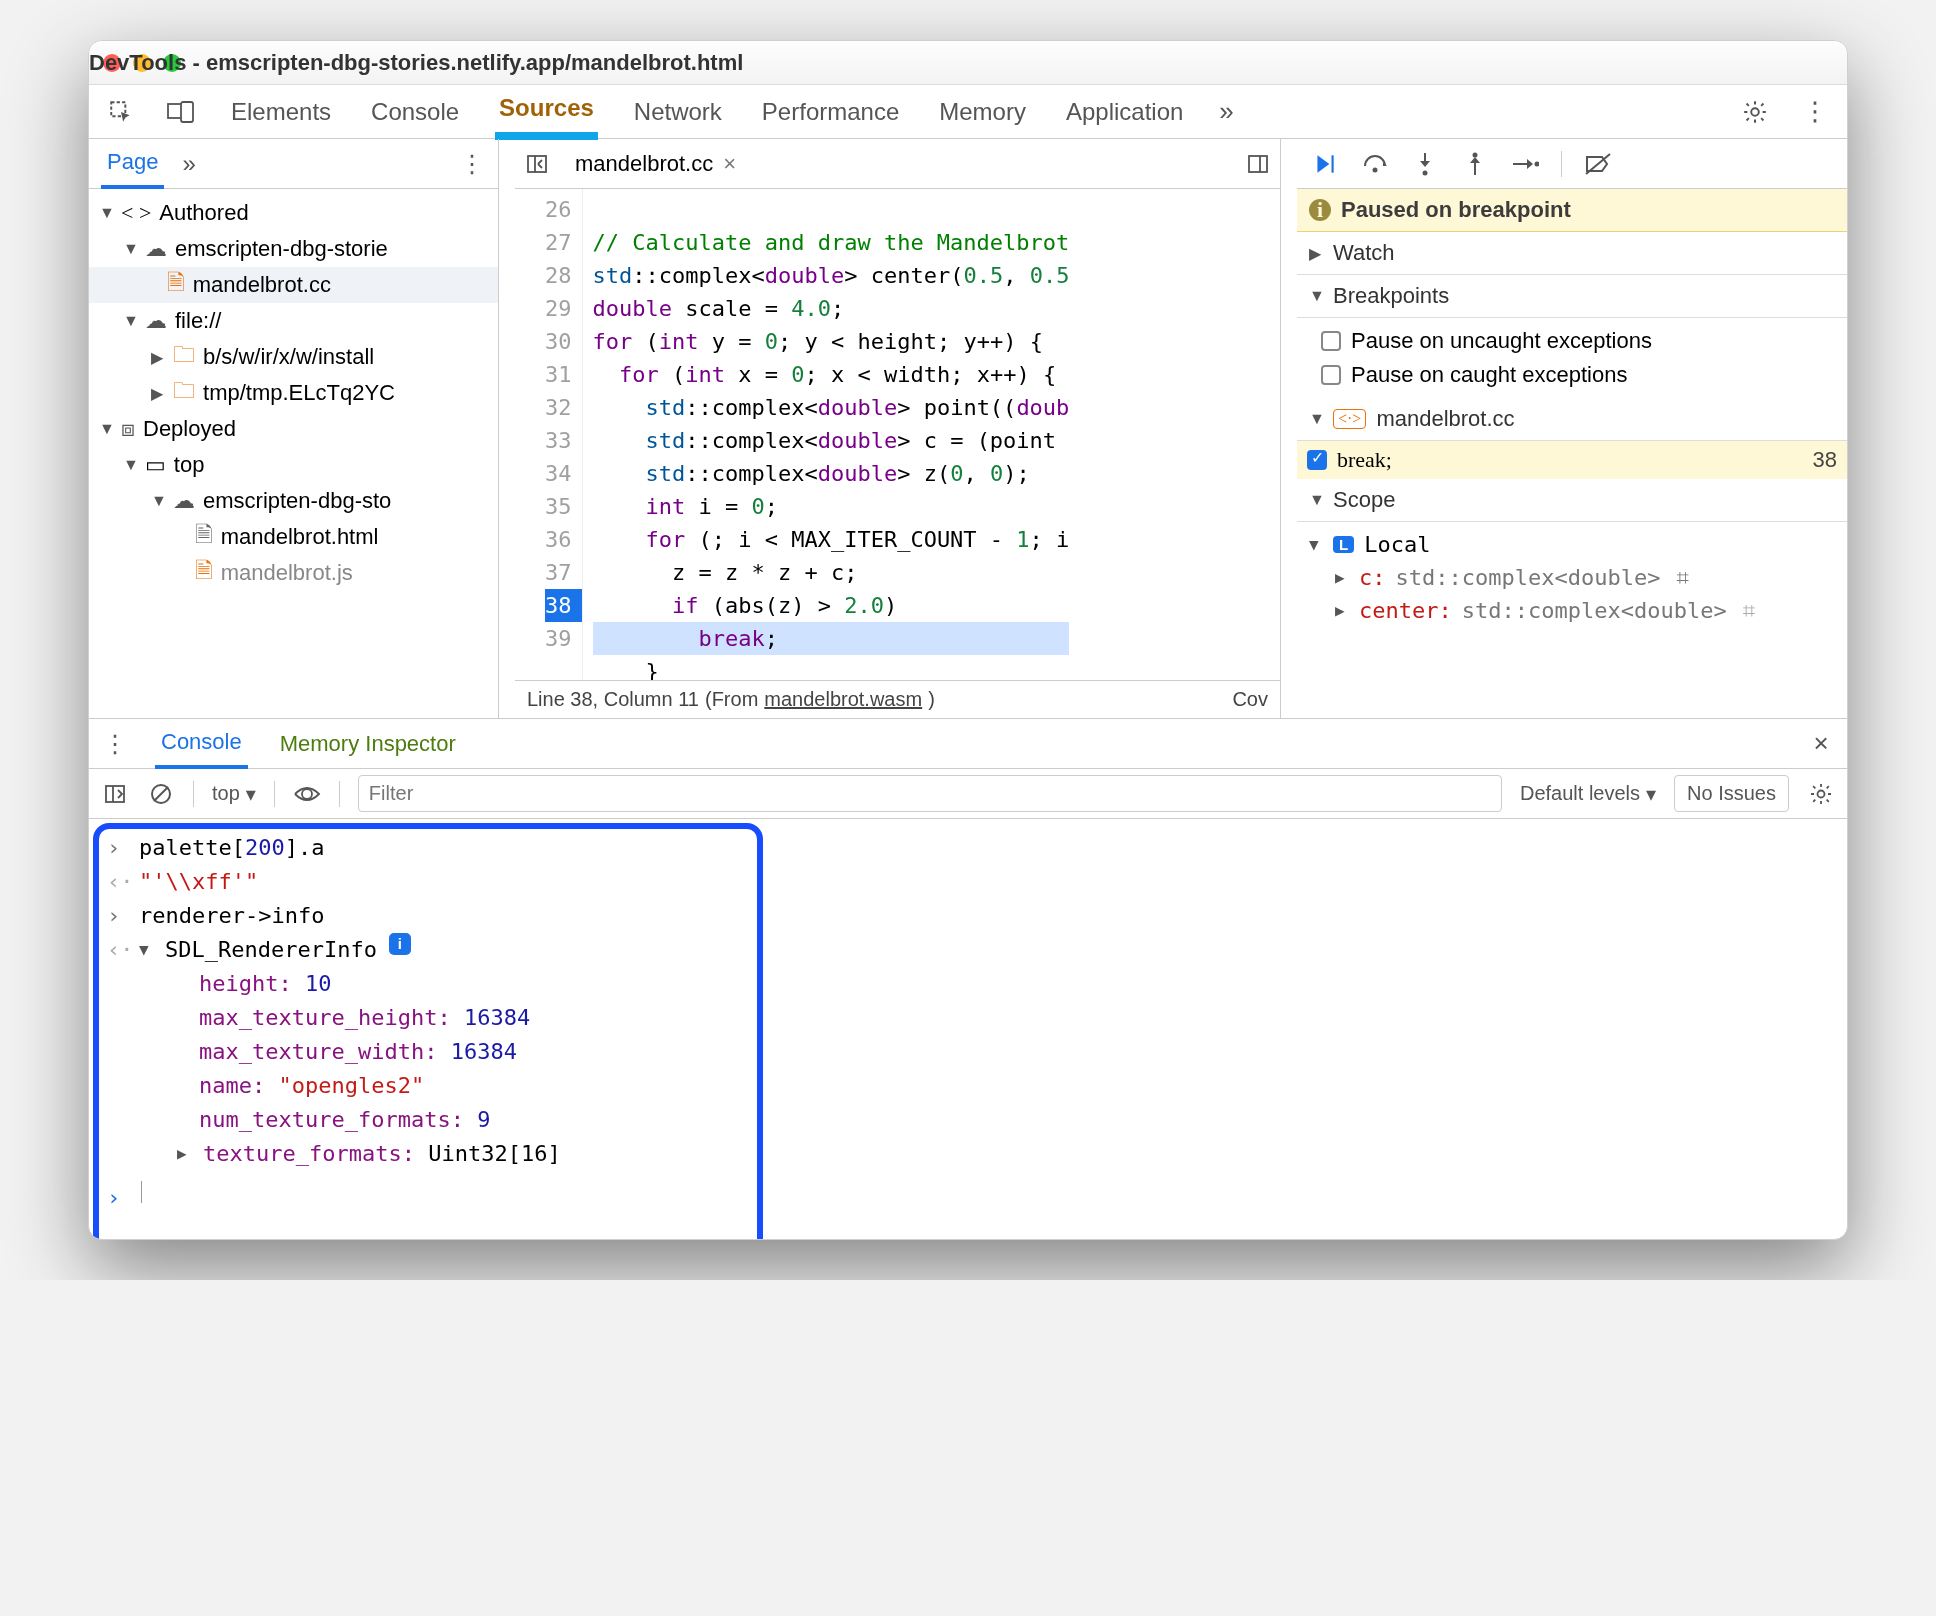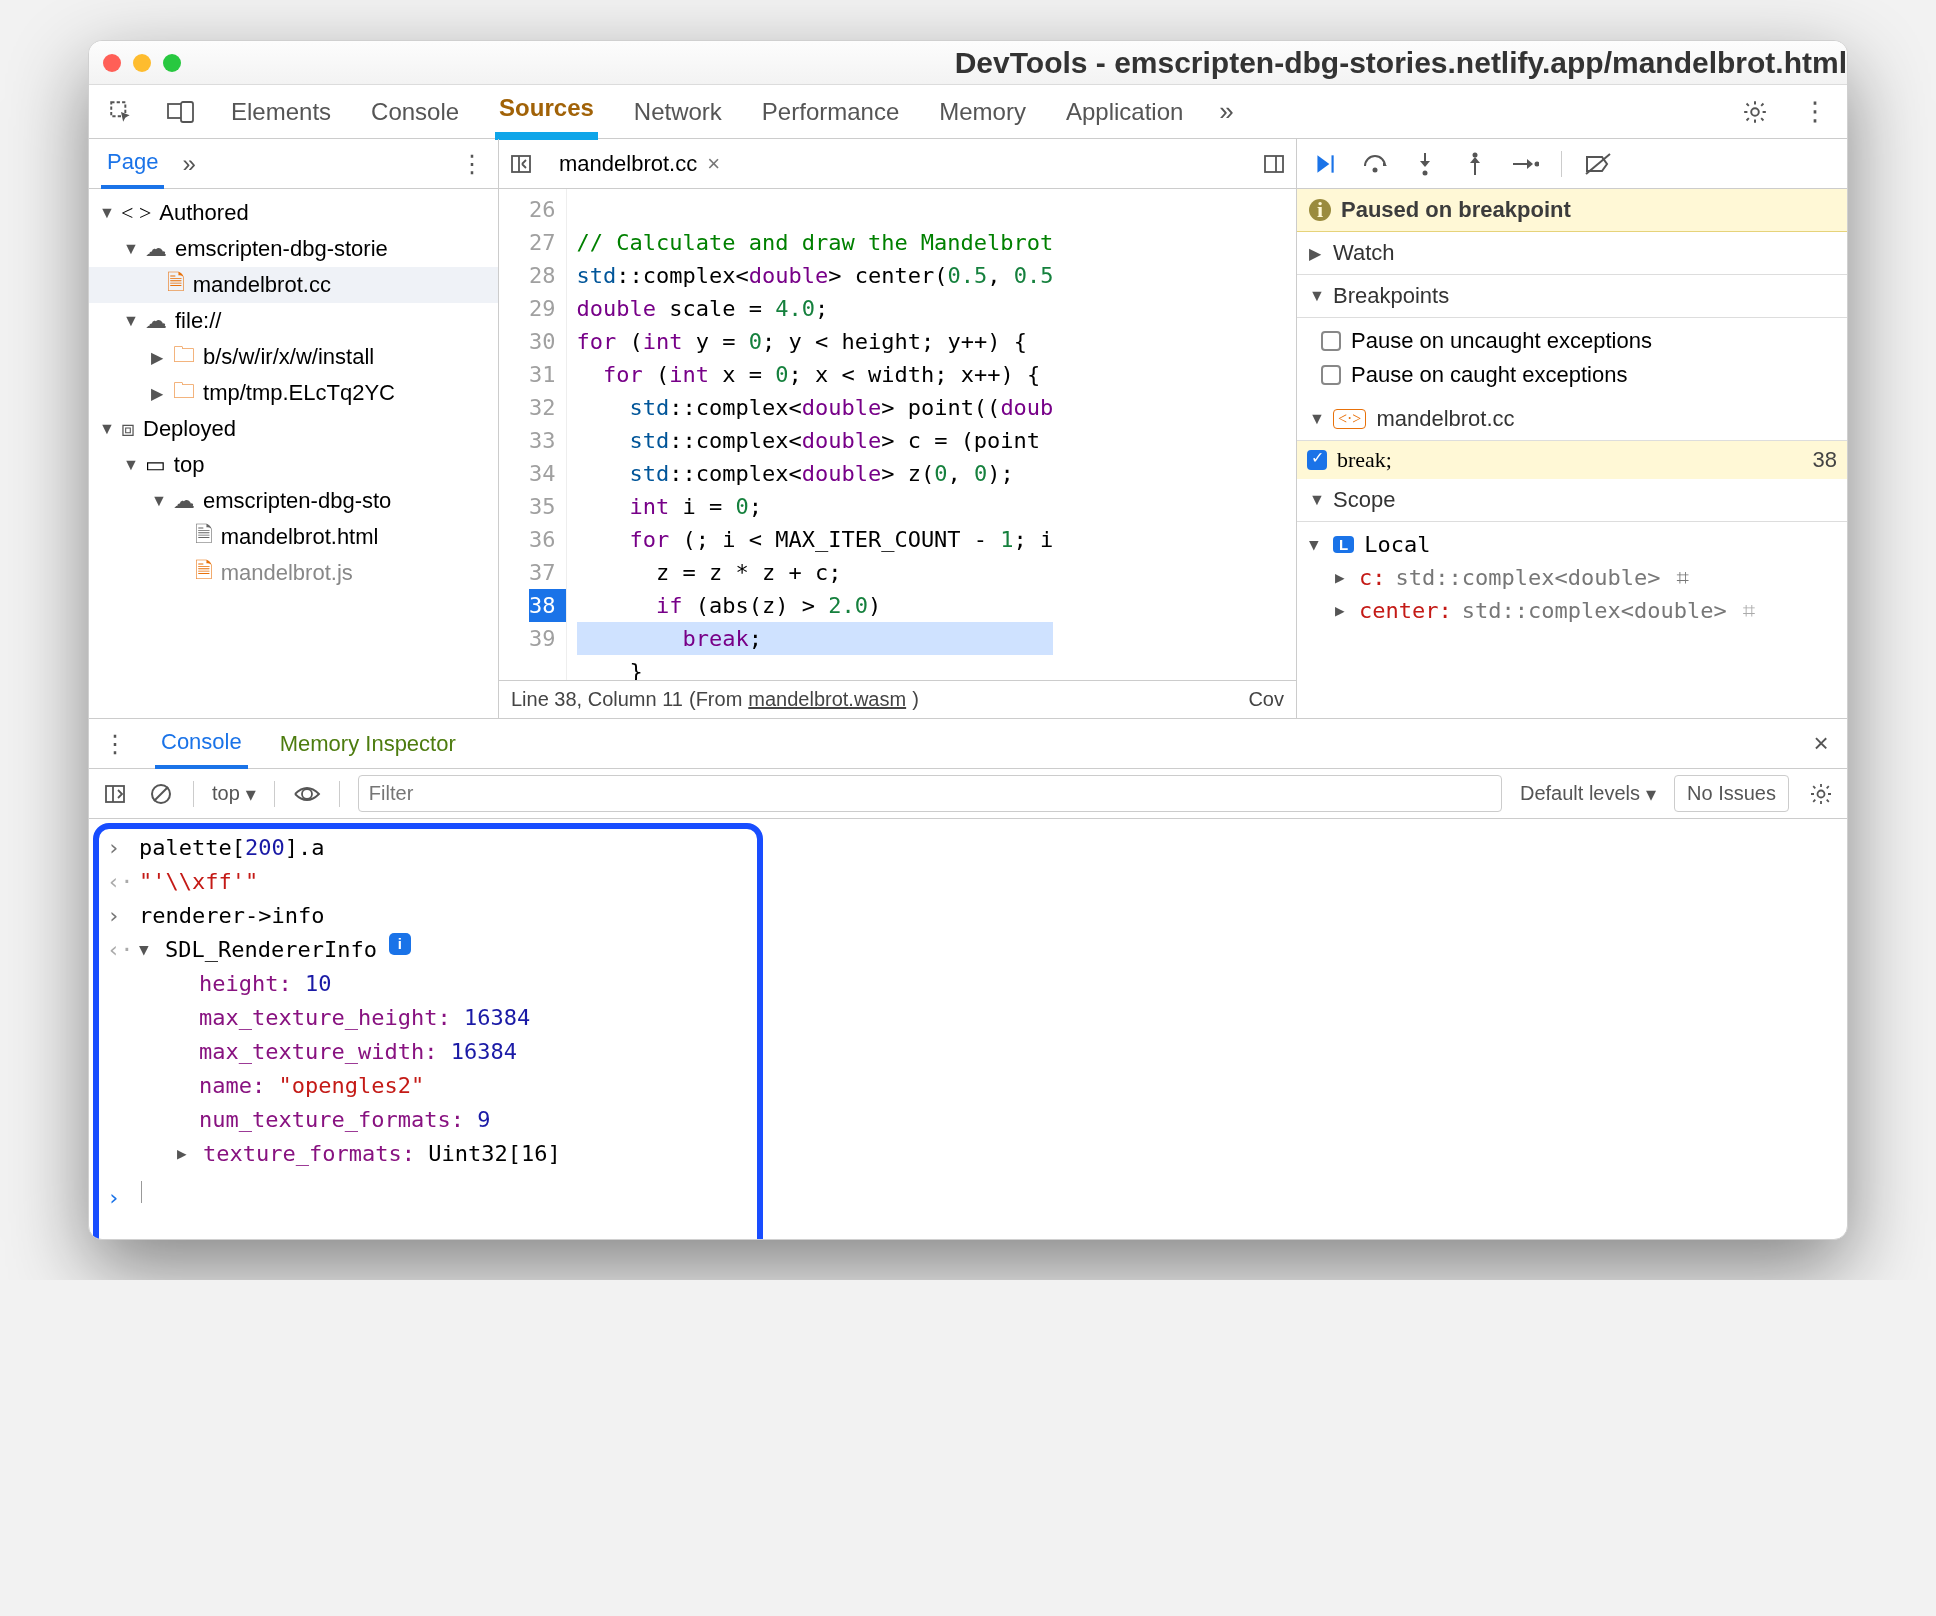--- a/index.html
+++ b/index.html
@@ -27,40 +27,40 @@
     border-bottom: 1px solid #dcdcdc;
     display: flex;
     align-items: center;
     padding: 0 14px;
     position: relative;
   }
   .traffic-lights { display: flex; gap: 12px; }
   .tl { width: 18px; height: 18px; border-radius: 50%; }
   .tl.red{background:#ff5f57;} .tl.yellow{background:#febc2e;} .tl.green{background:#28c840;}
   .window-title {
-    position:absolute; left:0; right:0; text-align:right;
-    font-weight:600; font-size:30px; color:#333;
+    position:absolute; left:0; right:0; text-align:left;
+    font-weight:600; font-size:22px; color:#333;
     pointer-events:none;
   }
   
   .devtools-tabs {
     height: 54px;
     display: flex; align-items: center;
     gap: 32px;
     padding: 0 18px;
     border-bottom: 1px solid #ccc;
     font-size: 24px;
     color:#555;
   }
   .devtools-tabs .tab { cursor:pointer; padding: 10px 4px; }
   .devtools-tabs .tab.active { color:#a16207; border-bottom: 8px solid #0ea5e9; font-weight:700; margin-bottom:-1px;}
   .devtools-tabs .spacer{flex:1;}
   .iconbtn { width:28px; height:28px; display:inline-flex; align-items:center; justify-content:center; color:#555; }
   
-  .main-row { display:flex; height: 580px; border-bottom:1px solid #ccc;}
+  .main-row { display:flex; height: 580px; border-bottom:1px solid #ccc;gap:16px;}
   
   .left-pane { width: 410px; border-right:1px solid #ccc; display:flex; flex-direction:column; overflow:hidden;}
   .left-tabs { height:50px; display:flex; align-items:center; padding:0 12px; gap:18px; border-bottom:1px solid #ccc; font-size:22px;}
   .left-tabs .ltab{padding:10px 6px;}
   .left-tabs .ltab.active{border-bottom:4px solid #1a73e8; color:#1a73e8; font-weight:500;}
   .left-tabs .chev{color:#555;font-size:24px;}
   .tree { padding:6px 0; font-size:22px; overflow:auto; flex:1;}
   .tree-row { display:flex; align-items:center; height:36px; padding-left:10px; gap:8px; white-space:nowrap;}
   .tree-row.sel { background:#eff2f7; }
   .tri{width:14px;display:inline-block;font-size:16px;color:#555;}

